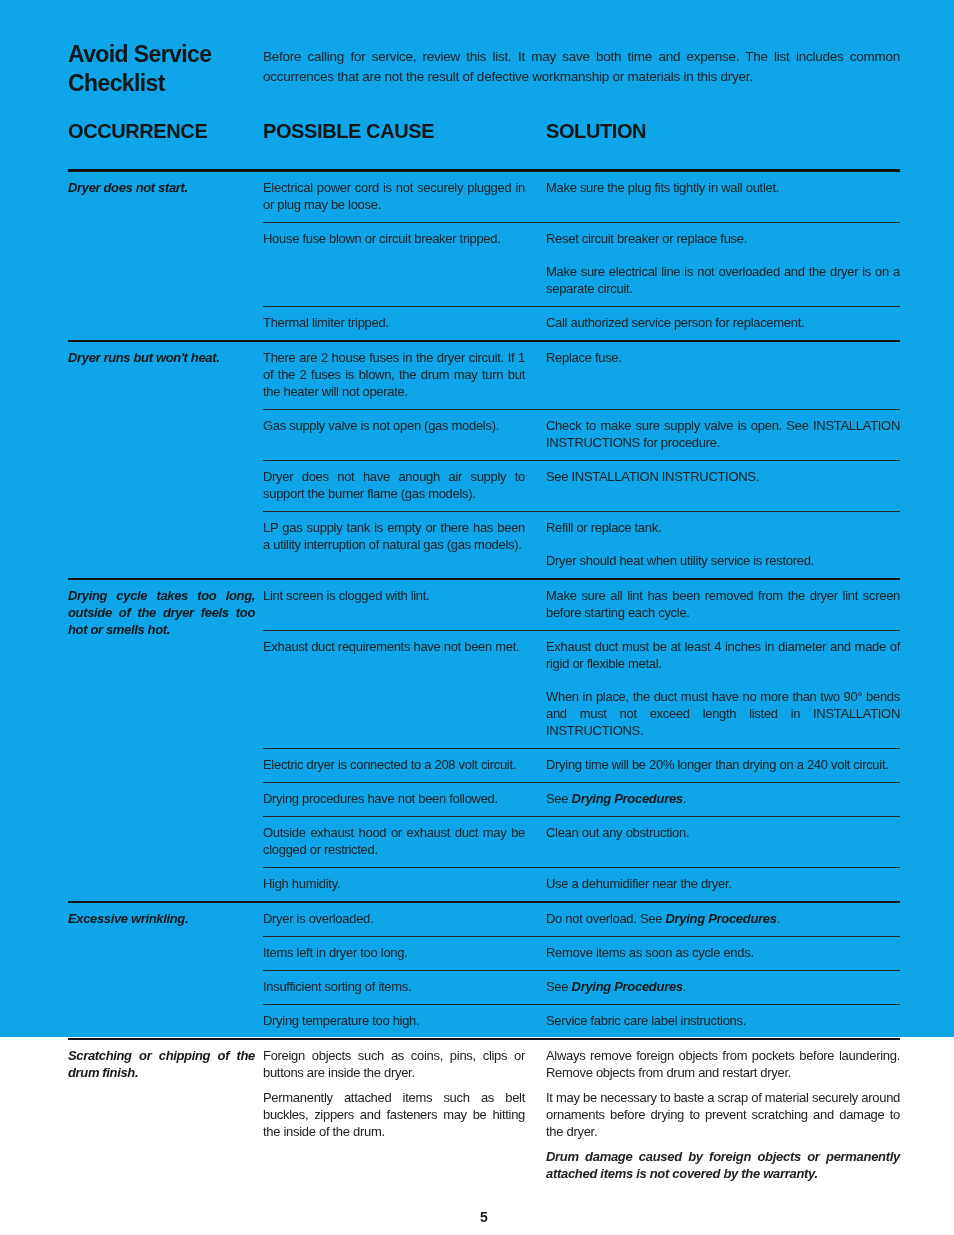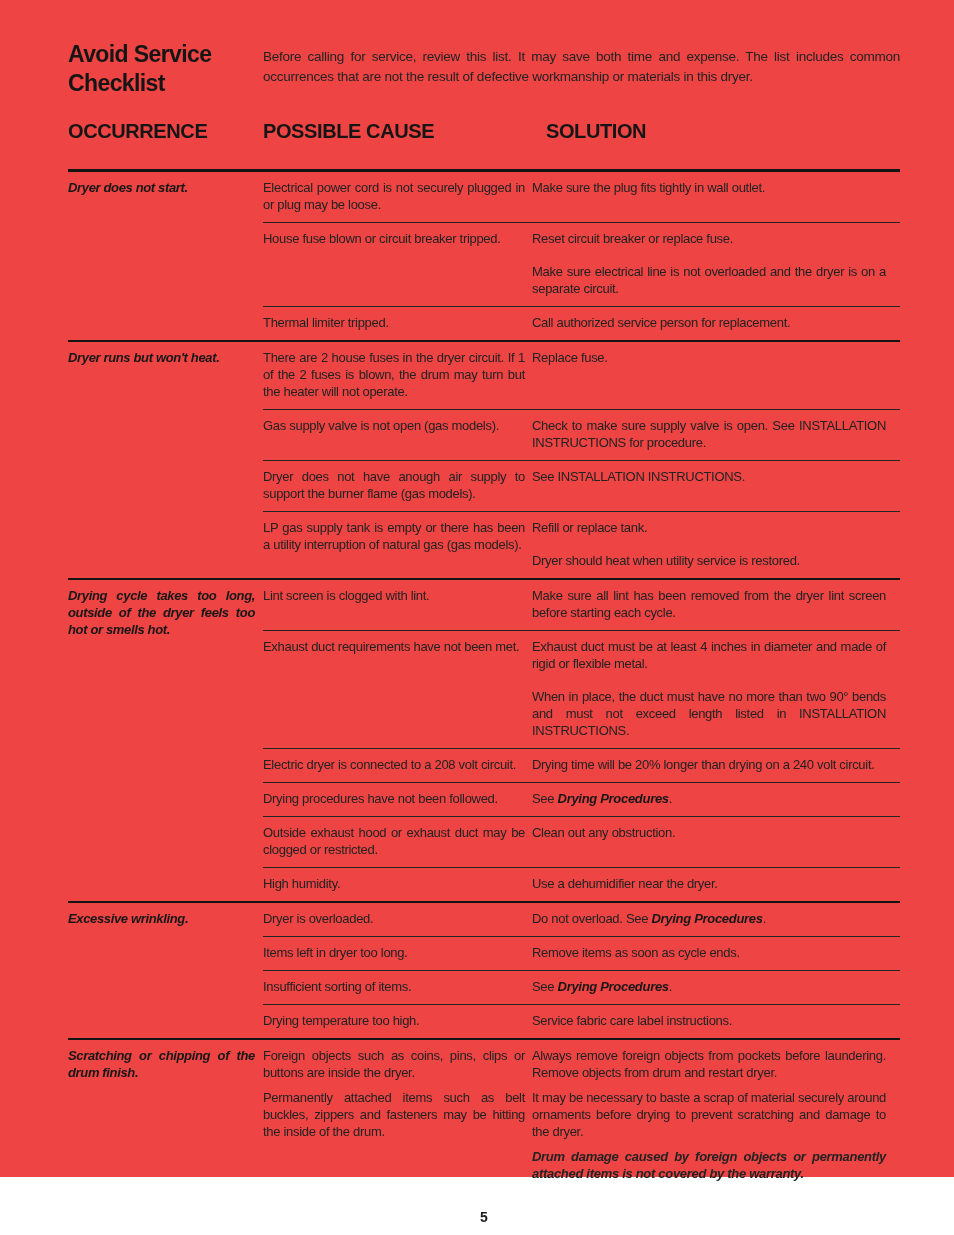--- a/index.html
+++ b/index.html
@@ -4,23 +4,23 @@
 <style>
   html, body { margin: 0; padding: 0; background: #ffffff; }
   body {
     width: 954px; height: 1235px;
     font-family: "Liberation Sans", sans-serif;
     color: #1b1b1b;
     -webkit-font-smoothing: antialiased;
   }
   .page {
     box-sizing: border-box;
-    width: 954px; height: 1177px;
+    width: 954px; height: 1037px;
     padding: 40px 54px 0 68px;
-    background: #ef4444;
+    background: #0ea5e9;
     position: relative;
   }
   
   .intro-block { display: grid; grid-template-columns: 195px 1fr; }
   .title {
     margin: 0;
     font-size: 23px; line-height: 29px;
     font-weight: bold; letter-spacing: -0.6px;
     color: #151515;
   }
@@ -49,21 +49,21 @@
     font-weight: bold; font-style: italic;
     font-size: 13px; line-height: 17px;
     letter-spacing: -0.35px;
     padding: 7px 8px 9px 0;
     text-align: justify;
     color: #171717;
   }
   .rows {}
   .row {
     display: grid; grid-template-columns: 262px 354px;
-    column-gap: 7px;
+    column-gap: 21px;
     padding: 7px 0 9px 0;
   }
   .row + .row { border-top: 1.3px solid #242424; }
   .cell p {
     margin: 0;
     font-size: 13px; line-height: 17px;
     letter-spacing: -0.3px;
     text-align: justify;
     color: #222222;
   }

